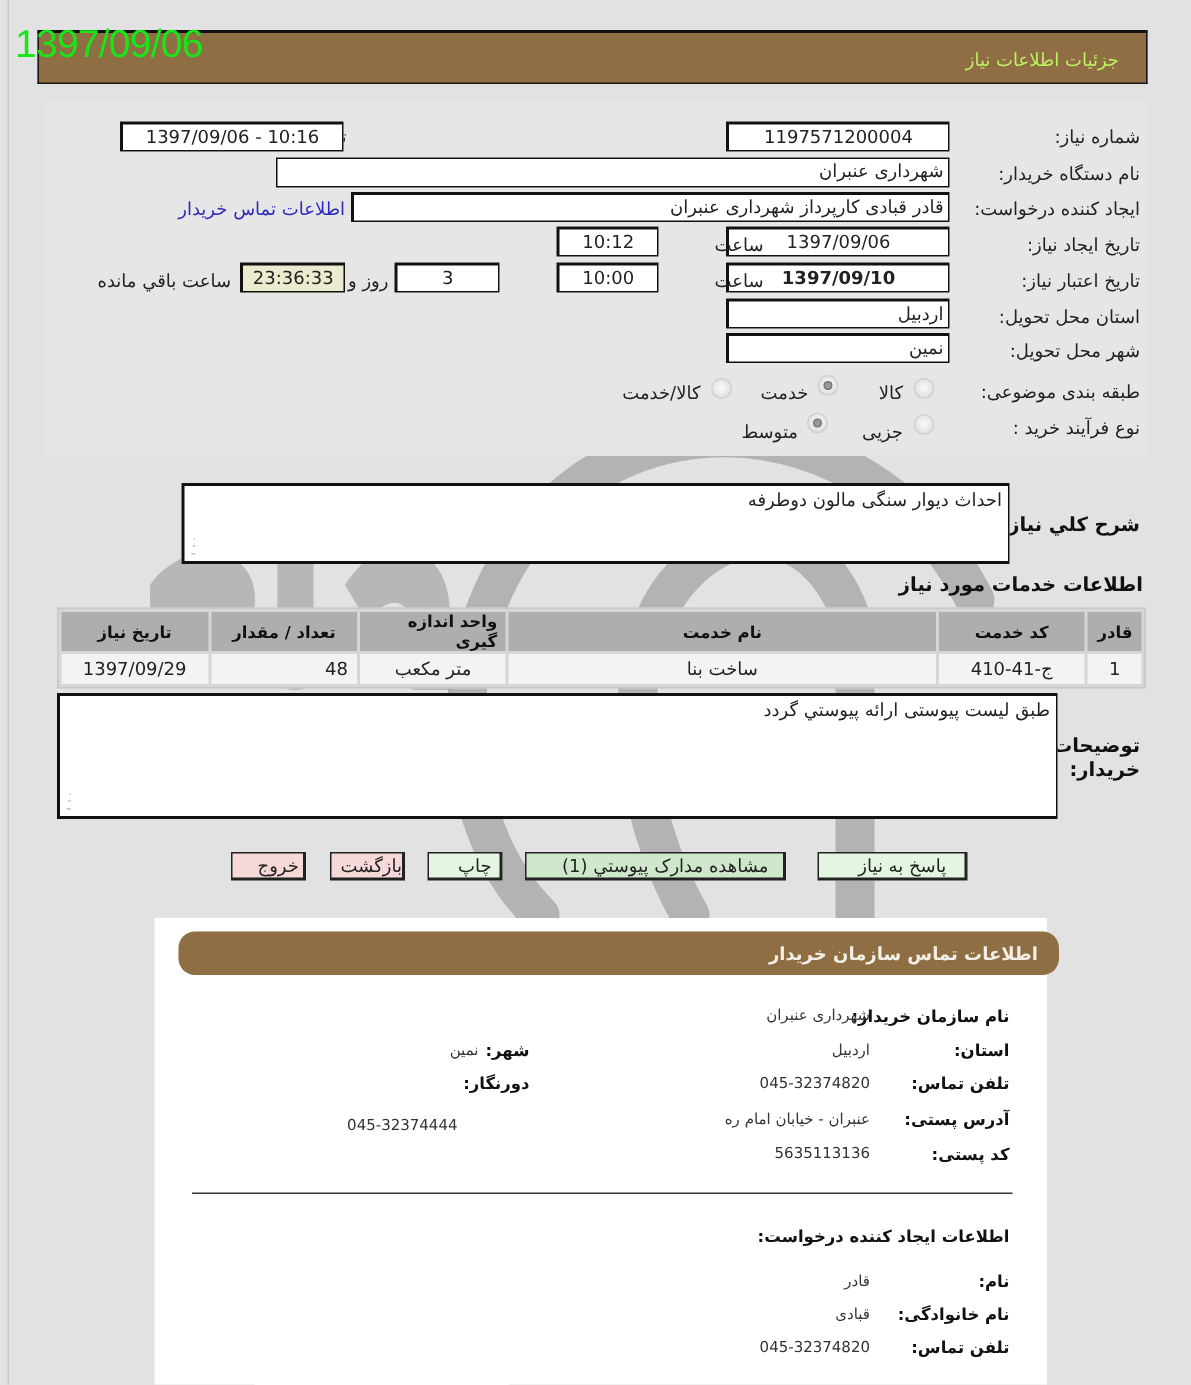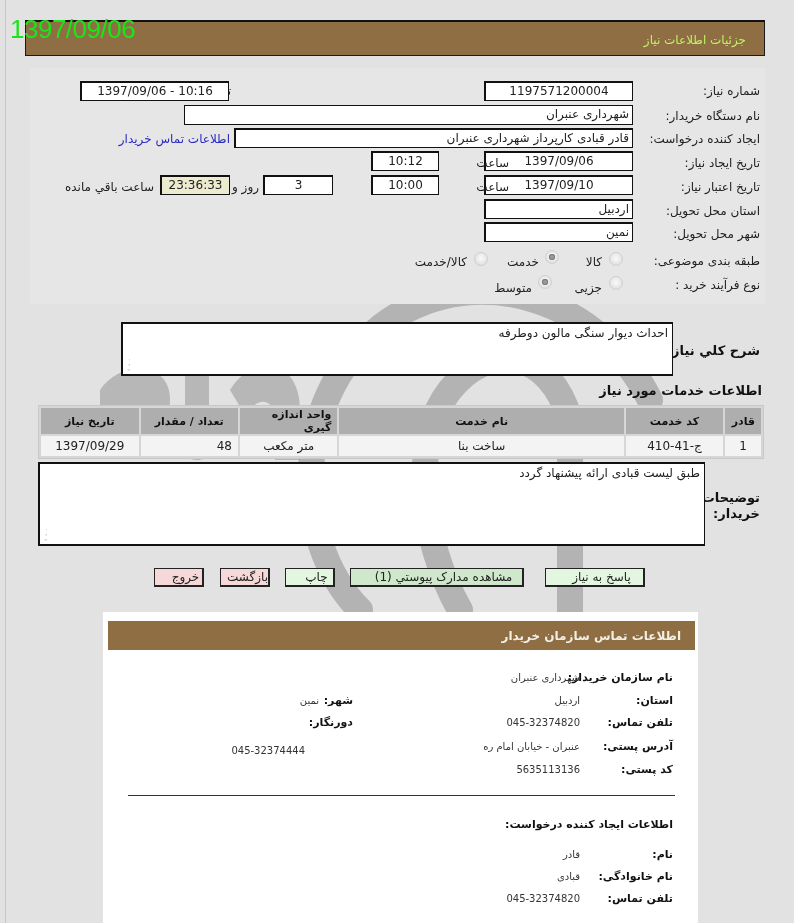--- a/index.html
+++ b/index.html
@@ -68,21 +68,21 @@
       position: absolute; height: 19px; border: 1px solid #222; border-right-width: 2px; border-bottom-width: 2px;
       font-size: 12px; text-align: center; line-height: 16px; direction: rtl; white-space: nowrap; cursor: pointer; padding-left: 14px;
     }
     .btn.green { background: #e3f7e0; }
     .btn.greenish { background: #cfe8cb; }
     .btn.pink { background: #f7d8d8; }
     .card {
       position: absolute; left: 103px; top: 612px; width: 595px; height: 311px; background: #fff;
     }
     .card-head {
-      position: absolute; left: 5px; top: 9px; width: 587px; height: 29px; background: #8e6e42;
+      position: absolute; left: 16px; top: 9px; width: 587px; height: 29px; background: #8e6e42; border-radius: 11px;
     }
     .card-head .t { position: absolute; right: 14px; top: 8px; color: #f3efe6; font-weight: bold; font-size: 12px; direction: rtl; }
     .kv-l { position: absolute; direction: rtl; font-weight: bold; font-size: 11px; color: #111; white-space: nowrap; }
     .kv-v { position: absolute; direction: rtl; font-size: 10px; color: #333; white-space: nowrap; }
     .divider { position: absolute; left: 25px; top: 795px; width: 547px; height: 1px; background: #333; }
     .wm { position: absolute; pointer-events: none; }
   </style>
 </head>
 <body>
 
@@ -121,21 +121,21 @@
 <span class="lbl" style="right:34px;top:132px;">ایجاد کننده درخواست:</span>
 <div class="box r" style="left:234px;top:128px;width:399px;">قادر قبادی کارپرداز شهرداری عنبران</div>
 <span class="link" style="right:564px;top:132px;">اطلاعات تماس خریدار</span>
 
 <span class="lbl" style="right:34px;top:156px;">تاریخ ایجاد نیاز:</span>
 <div class="box c" style="left:484px;top:151px;width:149px;">1397/09/06</div>
 <span class="lbl" style="right:285px;top:156px;">ساعت</span>
 <div class="box c" style="left:371px;top:151px;width:68px;">10:12</div>
 
 <span class="lbl" style="right:34px;top:180px;">تاریخ اعتبار نیاز:</span>
-<div class="box c" style="left:484px;top:175px;width:149px;">1397/09/10</div>
+<div class="box c" style="left:484px;top:175px;width:149px;font-weight:bold;">1397/09/10</div>
 <span class="lbl" style="right:285px;top:180px;">ساعت</span>
 <div class="box c" style="left:371px;top:175px;width:68px;">10:00</div>
 <div class="box c" style="left:263px;top:175px;width:70px;">3</div>
 <span class="lbl" style="right:535px;top:180px;">روز و</span>
 <div class="box c yellow" style="left:160px;top:175px;width:70px;">23:36:33</div>
 <span class="lbl" style="right:640px;top:180px;">ساعت باقي مانده</span>
 
 <span class="lbl" style="right:34px;top:204px;">استان محل تحویل:</span>
 <div class="box r" style="left:484px;top:199px;width:149px;">اردبیل</div>
 
@@ -182,21 +182,21 @@
       <td style="text-align:center;">متر مکعب</td>
       <td style="text-align:right;">48</td>
       <td style="text-align:center;">1397/09/29</td>
     </tr>
   </tbody>
 </table>
 
 <span class="bold-lbl" style="right:34px;top:490px;">توضیحات</span>
 <span class="bold-lbl" style="right:34px;top:506px;">خریدار:</span>
 <div class="textarea" style="left:38px;top:462px;width:667px;height:84px;">
-  <span>طبق لیست قبادی ارائه پیشنهاد گردد</span>
+  <span>طبق لیست پیوستی ارائه پیوستي گردد</span>
   <span class="grip">·<br>··<br>···</span>
 </div>
 
 <div class="btn green" style="left:545px;top:568px;width:100px;">پاسخ به نیاز</div>
 <div class="btn greenish" style="left:350px;top:568px;width:174px;">مشاهده مدارک پیوستي (1)</div>
 <div class="btn green" style="left:285px;top:568px;width:50px;">چاپ</div>
 <div class="btn pink" style="left:220px;top:568px;width:50px;">بازگشت</div>
 <div class="btn pink" style="left:154px;top:568px;width:50px;">خروج</div>
 
 <div class="card">

